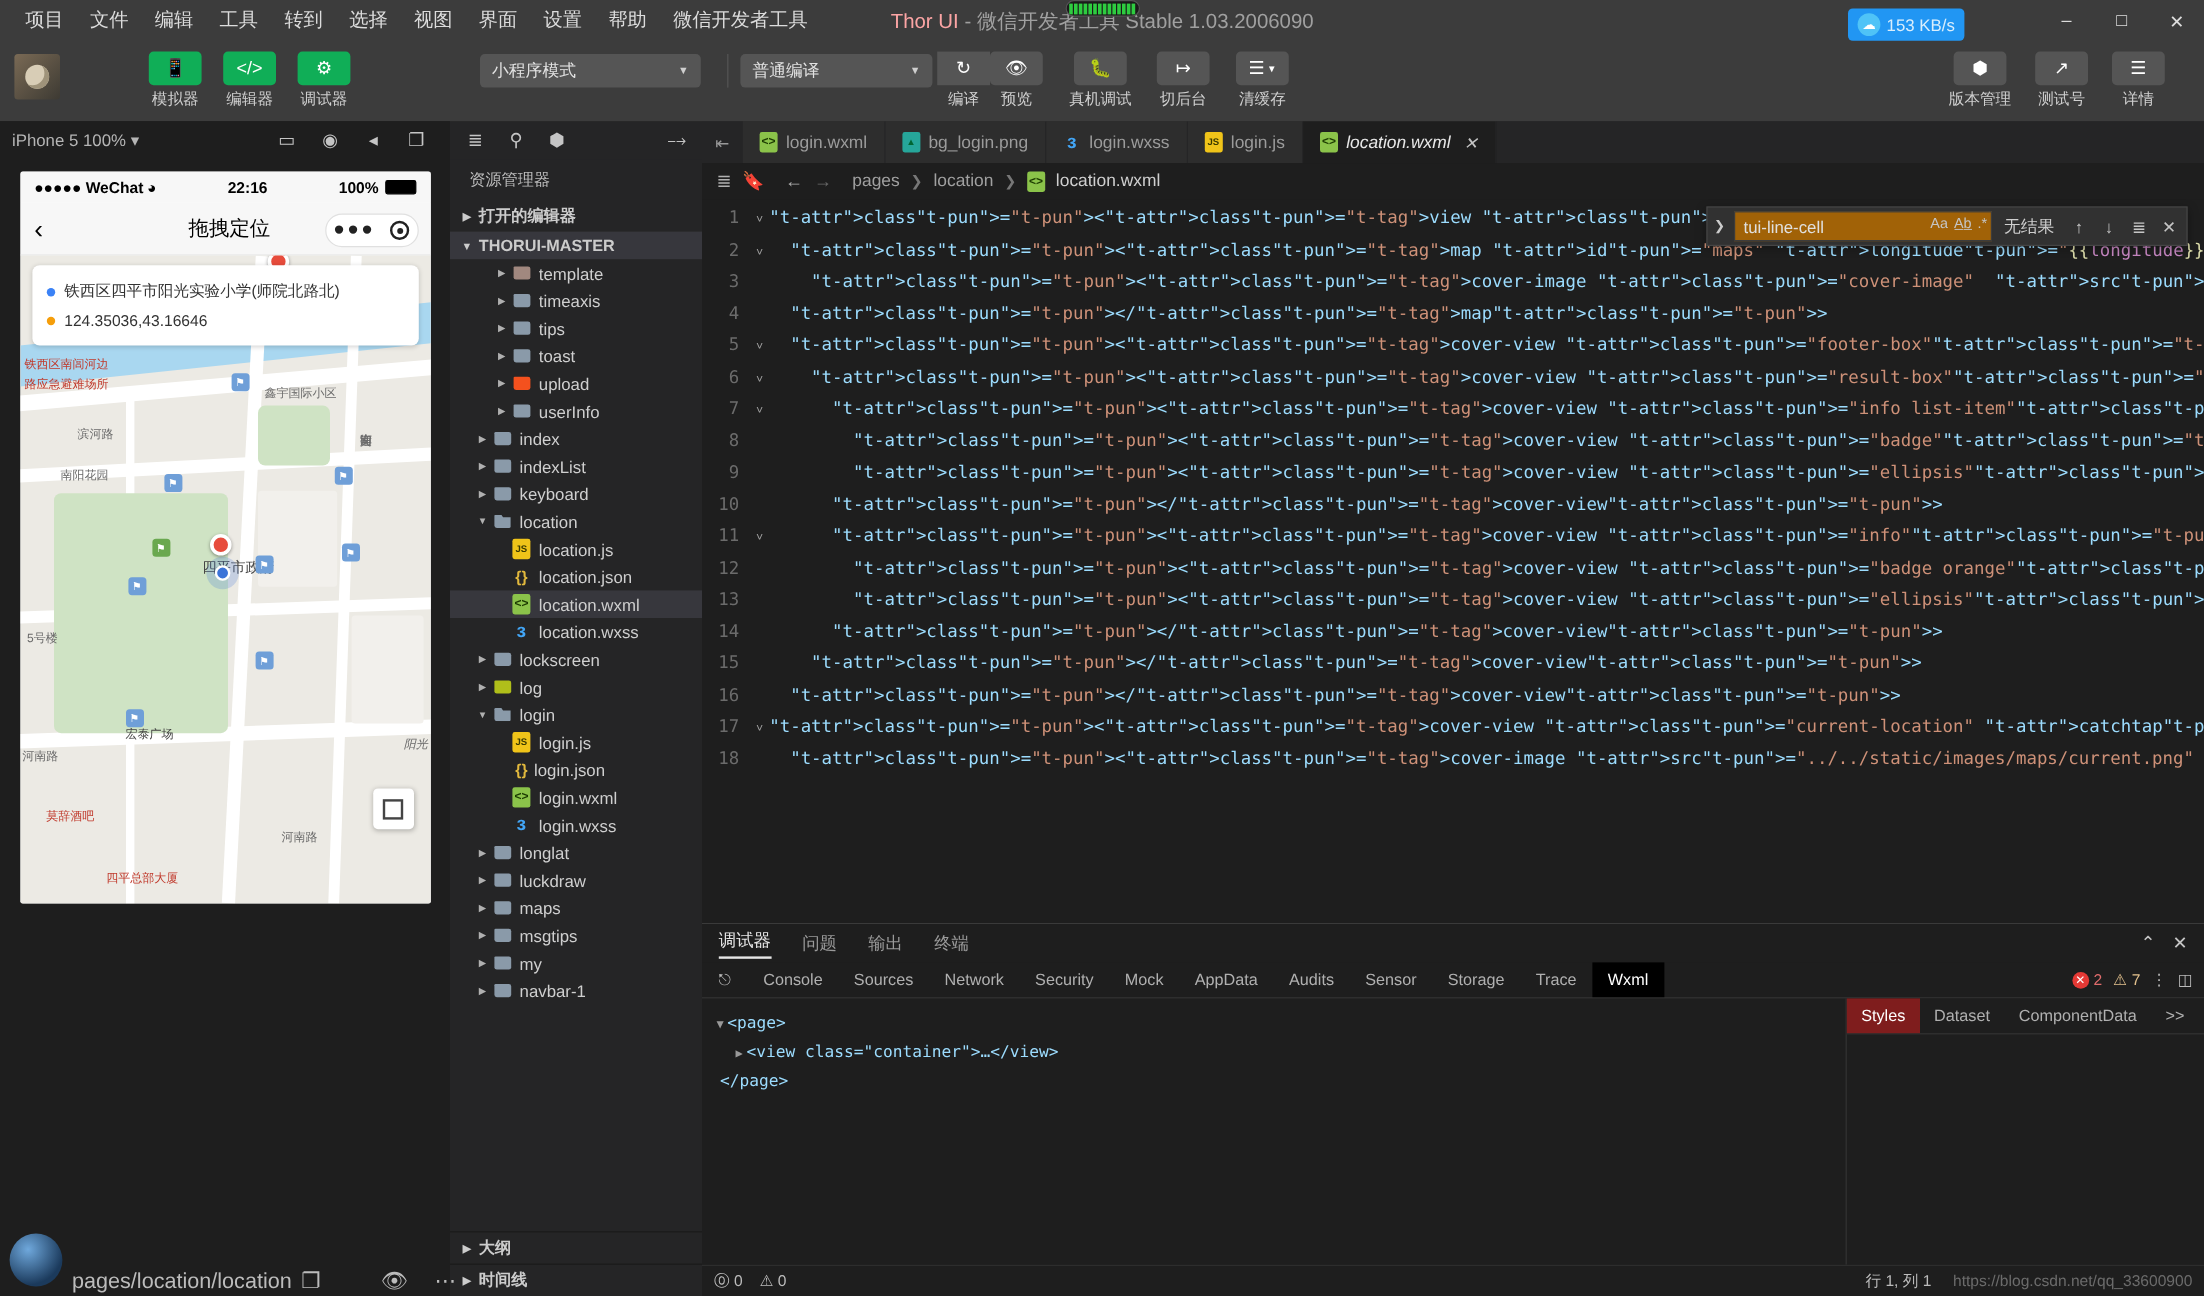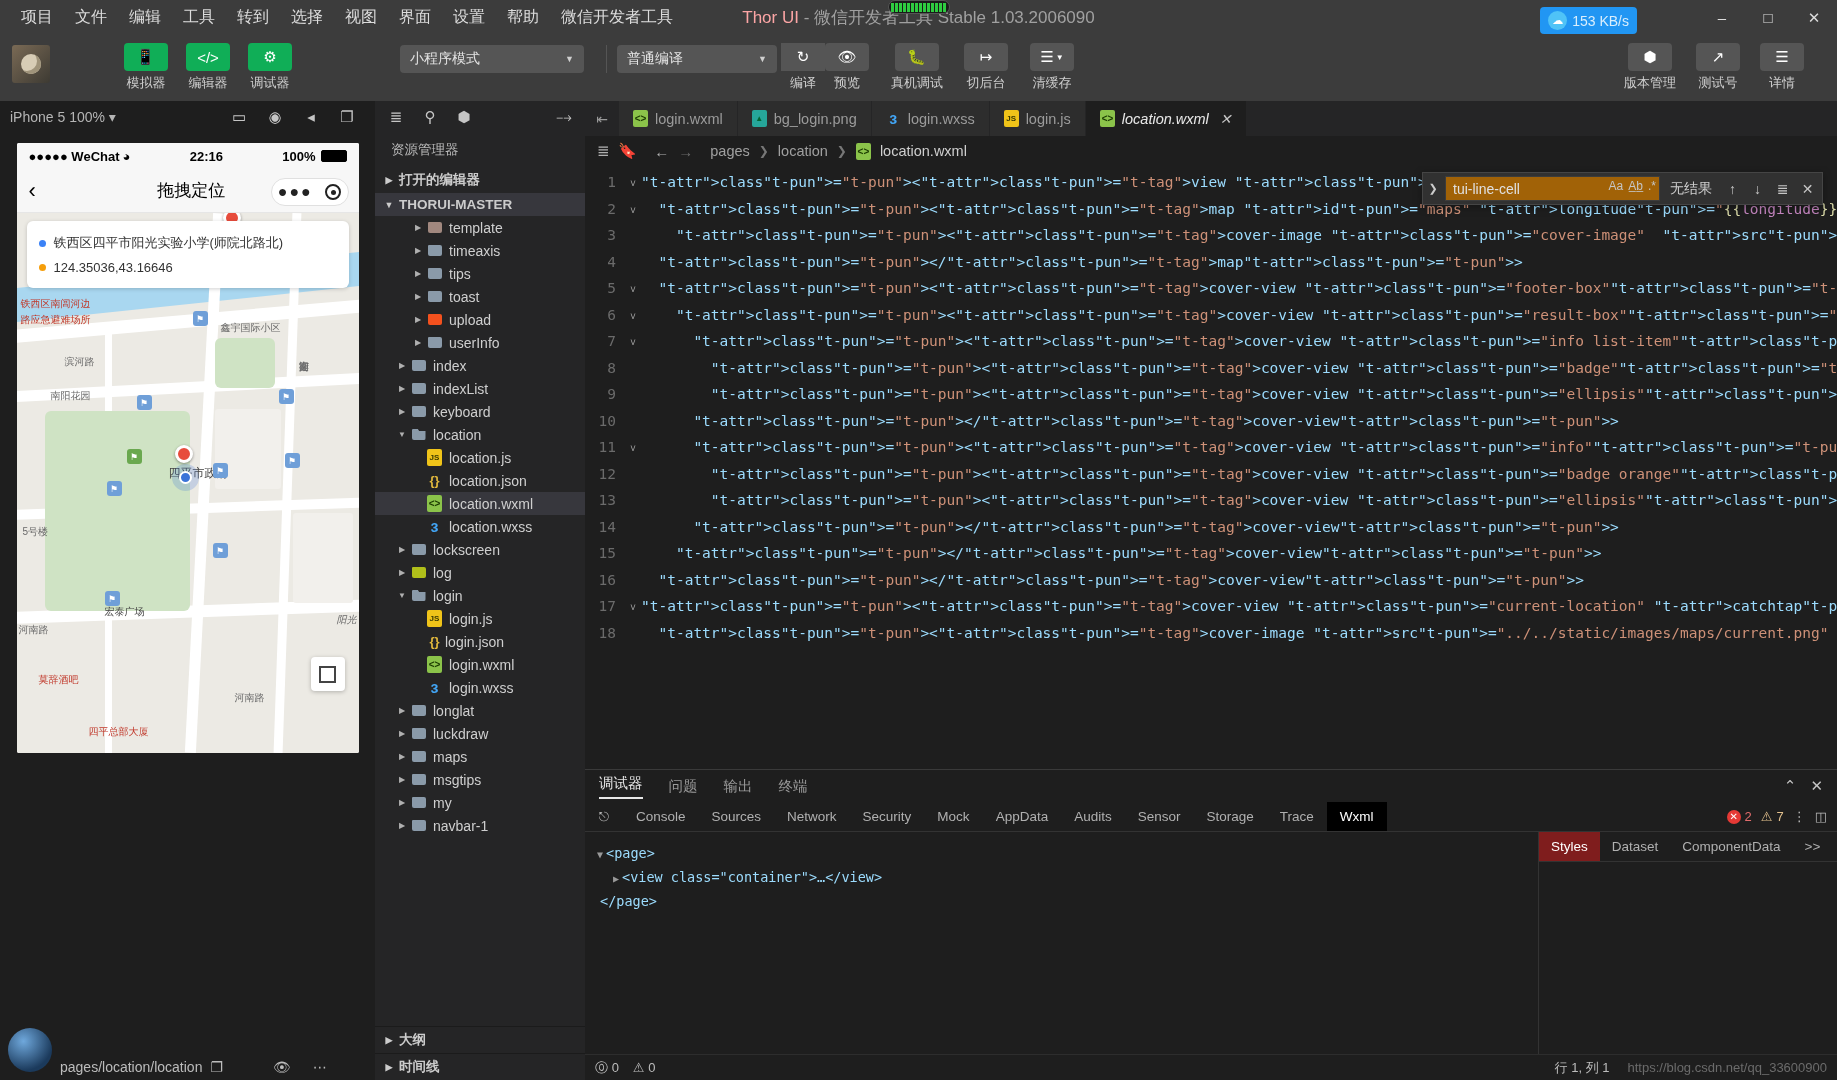--- a/index.html
+++ b/index.html
@@ -212,21 +212,21 @@
                  border-bottom:1px solid #333;}
   .st{ padding:0 12px; display:flex;align-items:center; font-size:13.5px; color:#b0b0b0;}
   .st.active{ background:#7f1d1d; color:#fff;}
 
   
   .statusbar{ height:26px; background:#1e1e1e; display:flex; align-items:center;
      color:#bcbcbc; font-size:13px; gap:14px; padding:0 10px; border-top:1px solid #2d2d2d;}
   .sb-right{ margin-left:auto; display:flex; gap:18px; align-items:center;}
   .watermark{ color:#6b6b6b; font-size:13px;}
   .sim-status{ position:absolute; bottom:0; left:0; width:375px; height:26px;
-     display:flex; align-items:center; gap:8px; padding-left:60px; color:#bcbcbc; font-size:14px;}
+     display:flex; align-items:center; gap:8px; padding-left:60px; color:#bcbcbc; font-size:18px;}
 
   
   .mroad{position:absolute;background:#fff;}
   .mgreen{position:absolute;background:#cfe3c4;border-radius:6px;}
   .mwater{position:absolute;background:#a9d7f0;}
   .mblk{position:absolute;background:#f2f0ec;border-radius:3px;}
   .mlabel{position:absolute;font-size:10px;color:#6a6a6a;white-space:nowrap;}
   .mpoi{position:absolute;width:15px;height:15px;border-radius:3px;background:#6f9fd8;
         color:#fff;font-size:9px;display:flex;align-items:center;justify-content:center;}
   .mpin{position:absolute;width:18px;height:18px;border-radius:50%;background:#e74c3c;

